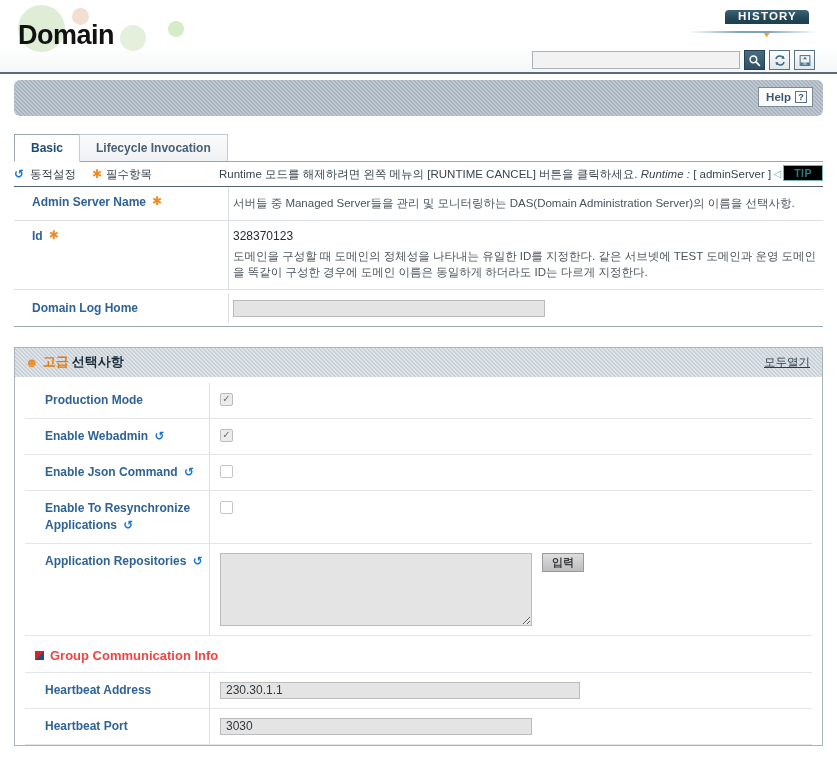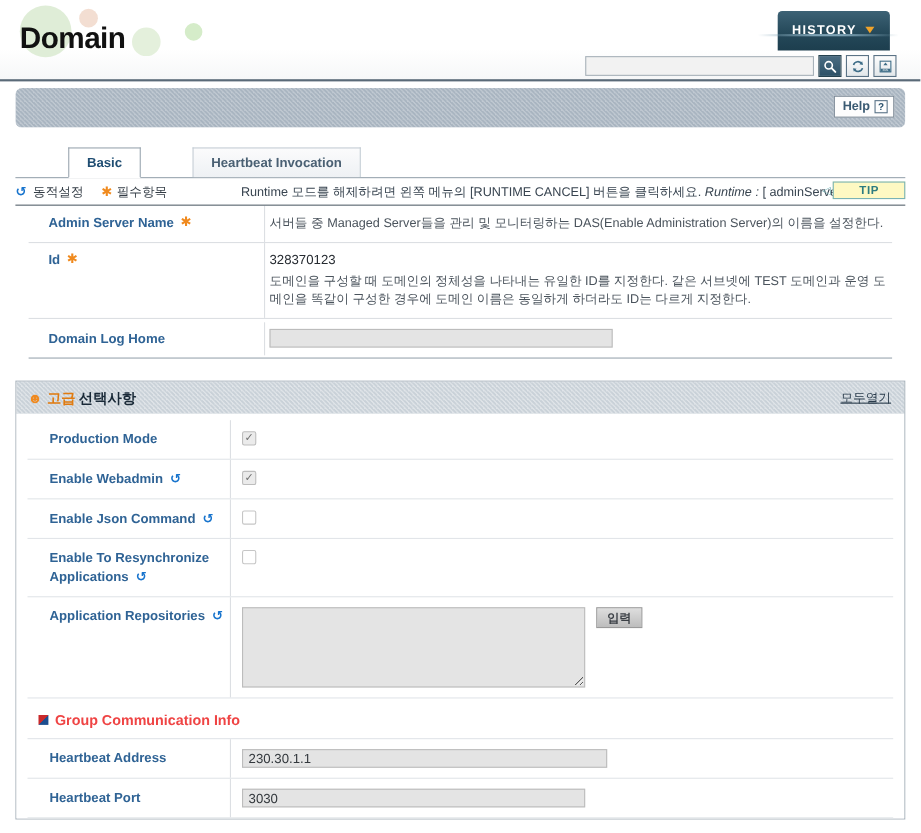--- a/index.html
+++ b/index.html
@@ -49,32 +49,33 @@
     font-weight: bold;
     color: #111111;
     letter-spacing: -.5px;
     line-height: 30px;
   }
 
   
   .history-btn {
     position: absolute;
     right: 28px; top: 10px;
-    height: 36px;
+    height: 14px;
     padding: 0 12px 0 13px;
     background: linear-gradient(to bottom, #3d6275 0%, #25495a 55%, #1d3e4e 100%);
     border-radius: 4px 4px 0 0;
     color: #ffffff;
     font-size: 11.5px;
     font-weight: bold;
     letter-spacing: 1.2px;
     display: flex;
     align-items: center;
     gap: 7px;
     cursor: pointer;
+    flex-direction: column;
   }
   .history-btn .caret {
     color: #f0a32a;
     font-size: 10px;
     line-height: 1;
     transform: scaleX(1.4);
   }
   .history-underline {
     position: absolute;
     right: 20px; top: 31px;
@@ -164,21 +165,20 @@
     padding: 0 16px;
     display: flex; align-items: center;
     font-size: 12px;
     font-weight: bold;
     color: #4a6073;
     border: 1px solid #c3ccd4;
     border-bottom: none;
     background: linear-gradient(to bottom,#fbfbfc,#eef1f4);
     margin-right: -1px;
     cursor: pointer;
-    margin-left: 48px;
   }
   .tab.active {
     color: #1f4d72;
     background: #ffffff;
     border-color: #9aa6b0;
     border-bottom: 1px solid #ffffff;
     margin-bottom: -1px;
     height: 28px;
   }
 
@@ -215,35 +215,35 @@
   }
   .runtime-note .ital { font-style: italic; }
   .tip-badge {
     position: absolute;
     right: 0; top: 3px;
     display: flex; align-items: center; gap: 2px;
     cursor: pointer;
   }
   .tip-box {
     border: 1px solid #79b3b5;
-    background: #fef9c3;
+    background: #000000;
     color: #2d7c80;
     font-size: 10.5px;
     font-weight: bold;
-    padding: 1px 23px;
+    padding: 1px 10px;
     letter-spacing: .5px;
   }
   .tip-arrow {
     color: #6fb0b3;
     font-size: 10px;
   }
 
   
   .form {
-    margin: 0 26px;
+    margin: 0 14px;
   }
   .frow {
     display: flex;
     border-bottom: 1px solid #dcdfe3;
     min-height: 30px;
   }
   .frow:last-child { border-bottom: 1px solid #9aa6b0; align-items: center; }
   .fcell-label {
     width: 215px;
     flex: 0 0 215px;
@@ -453,21 +453,21 @@
       <span>Help</span>
       <span class="help-q">?</span>
     </div>
   </div>
 
   <div class="tabs">
     <div class="tab active">
       <span>Basic</span>
     </div>
     <div class="tab">
-      <span>Heartbeat Invocation</span>
+      <span>Lifecycle Invocation</span>
     </div>
   </div>
 
   <div class="legendrow">
     <span class="legend-item">
       <span class="dyn-icon">↺</span>
       <span>동적설정</span>
     </span>
     <span class="legend-item">
       <span class="req-icon">✱</span>
@@ -485,21 +485,21 @@
   </div>
 
   <div class="form">
 
     <div class="frow">
       <div class="fcell-label">
         <span>Admin Server Name</span>
         <span class="req-icon">✱</span>
       </div>
       <div class="fcell-value">
-        <div class="val-desc">서버들 중 Managed Server들을 관리 및 모니터링하는 DAS(Enable Administration Server)의 이름을 설정한다.</div>
+        <div class="val-desc">서버들 중 Managed Server들을 관리 및 모니터링하는 DAS(Domain Administration Server)의 이름을 선택사항.</div>
       </div>
     </div>
 
     <div class="frow">
       <div class="fcell-label">
         <span>Id</span>
         <span class="req-icon">✱</span>
       </div>
       <div class="fcell-value">
         <div class="val-main">328370123</div>
@@ -581,21 +581,21 @@
       <div class="subhead">
         <span class="sq"></span>
         <span class="txt">Group Communication Info</span>
       </div>
 
       <div class="arow">
         <div class="acell-label">
           <span>Heartbeat Address</span>
         </div>
         <div class="acell-value">
-          <input class="ro" type="text" readonly="" style="width: 332px;" value="230.30.1.1">
+          <input class="ro" type="text" readonly="" style="width: 360px;" value="230.30.1.1">
         </div>
       </div>
 
       <div class="arow">
         <div class="acell-label">
           <span>Heartbeat Port</span>
         </div>
         <div class="acell-value">
           <input class="ro" type="text" readonly="" style="width: 312px;" value="3030">
         </div>

